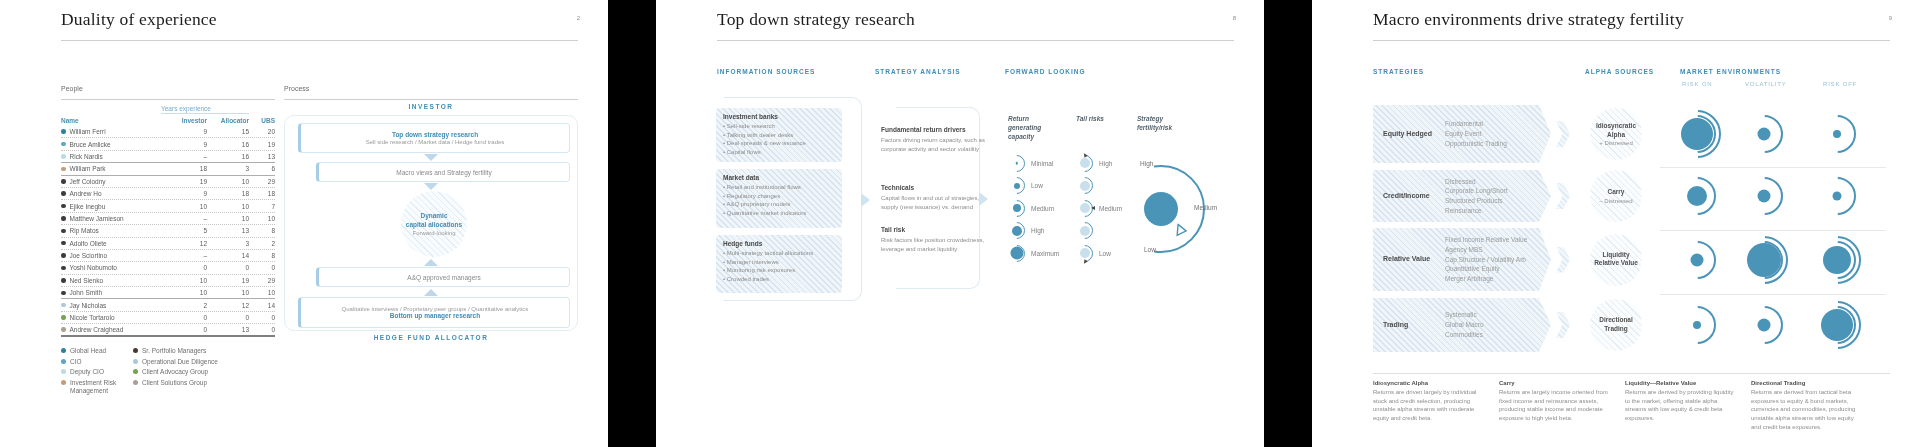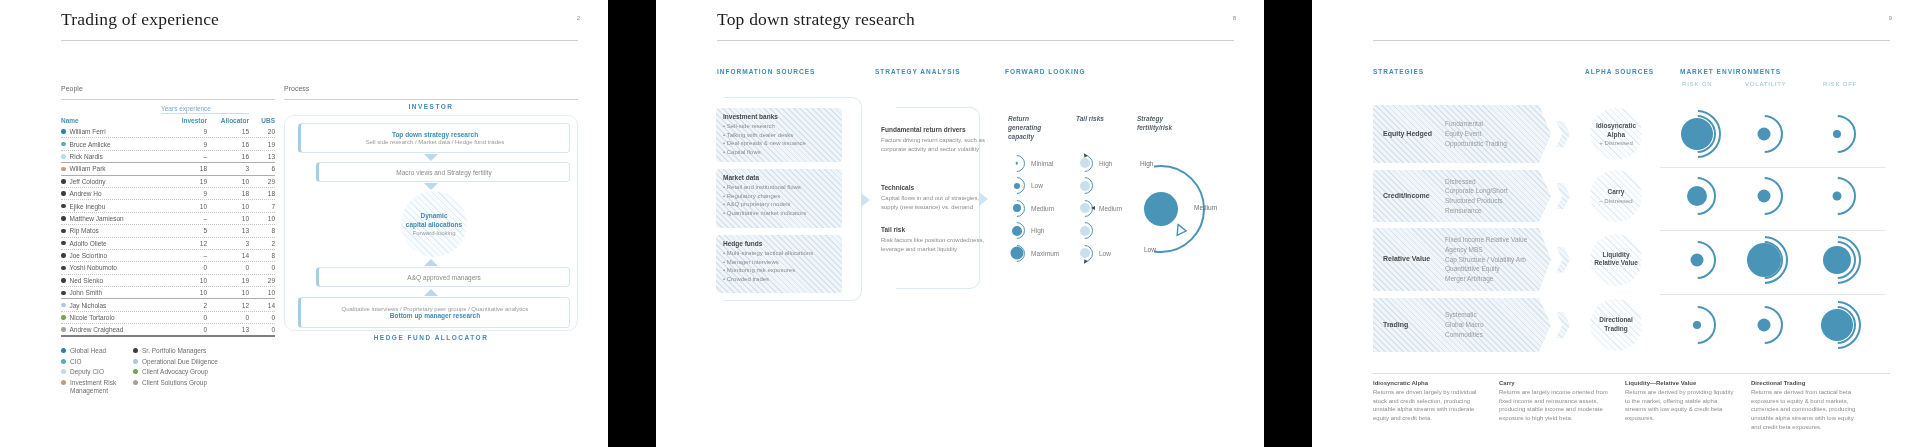--- a/index.html
+++ b/index.html
@@ -155,21 +155,21 @@
   .fnotes>div:nth-of-type(4){left:439px}
   .fn-h{font-size:6px;font-weight:bold;color:#4f4f4f;margin-bottom:2px}
   .fn-b{font-size:6px;color:#8d8d8d;line-height:1.45}
 </style>
 </head>
 <body>
 
 <div class="stage">
 
   <div class="slide" id="s1">
-    <div class="stitle">Trading of experience</div>
+    <div class="stitle">Duality of experience</div>
     <div class="pnum">2</div>
     <div class="trule"></div>
 
     <div class="seclabel" style="left:61px;top:85px">People</div>
     <div class="secrule" style="left:61px;top:99px;width:214px"></div>
     <div class="seclabel" style="left:284px;top:85px">Process</div>
     <div class="secrule" style="left:284px;top:99px;width:294px"></div>
 
     <div class="ptable">
       <div class="yr-row">
@@ -587,20 +587,21 @@
       <span class="glab gl-high">High</span>
       <span class="glab gl-med">Medium</span>
       <span class="glab gl-low">Low</span>
       <svg class="garrow" width="14" height="14">
         <polygon points="3,1 12,6 4,12" fill="#ffffff" stroke="#4a94b8" stroke-width="1.4"></polygon>
       </svg>
     </div>
   </div>
 
   <div class="slide" id="s3">
+    <div class="stitle">Macro environments drive strategy fertility</div>
     <div class="pnum">9</div>
     <div class="trule"></div>
 
     <div class="colhead" style="left:61px;top:68px">STRATEGIES</div>
     <div class="colhead" style="left:273px;top:68px">ALPHA SOURCES</div>
     <div class="colhead" style="left:368px;top:68px">MARKET ENVIRONMENTS</div>
     <div class="subhead" style="left:370px;top:81px">RISK ON</div>
     <div class="subhead" style="left:433px;top:81px">VOLATILITY</div>
     <div class="subhead" style="left:511px;top:81px">RISK OFF</div>
 

